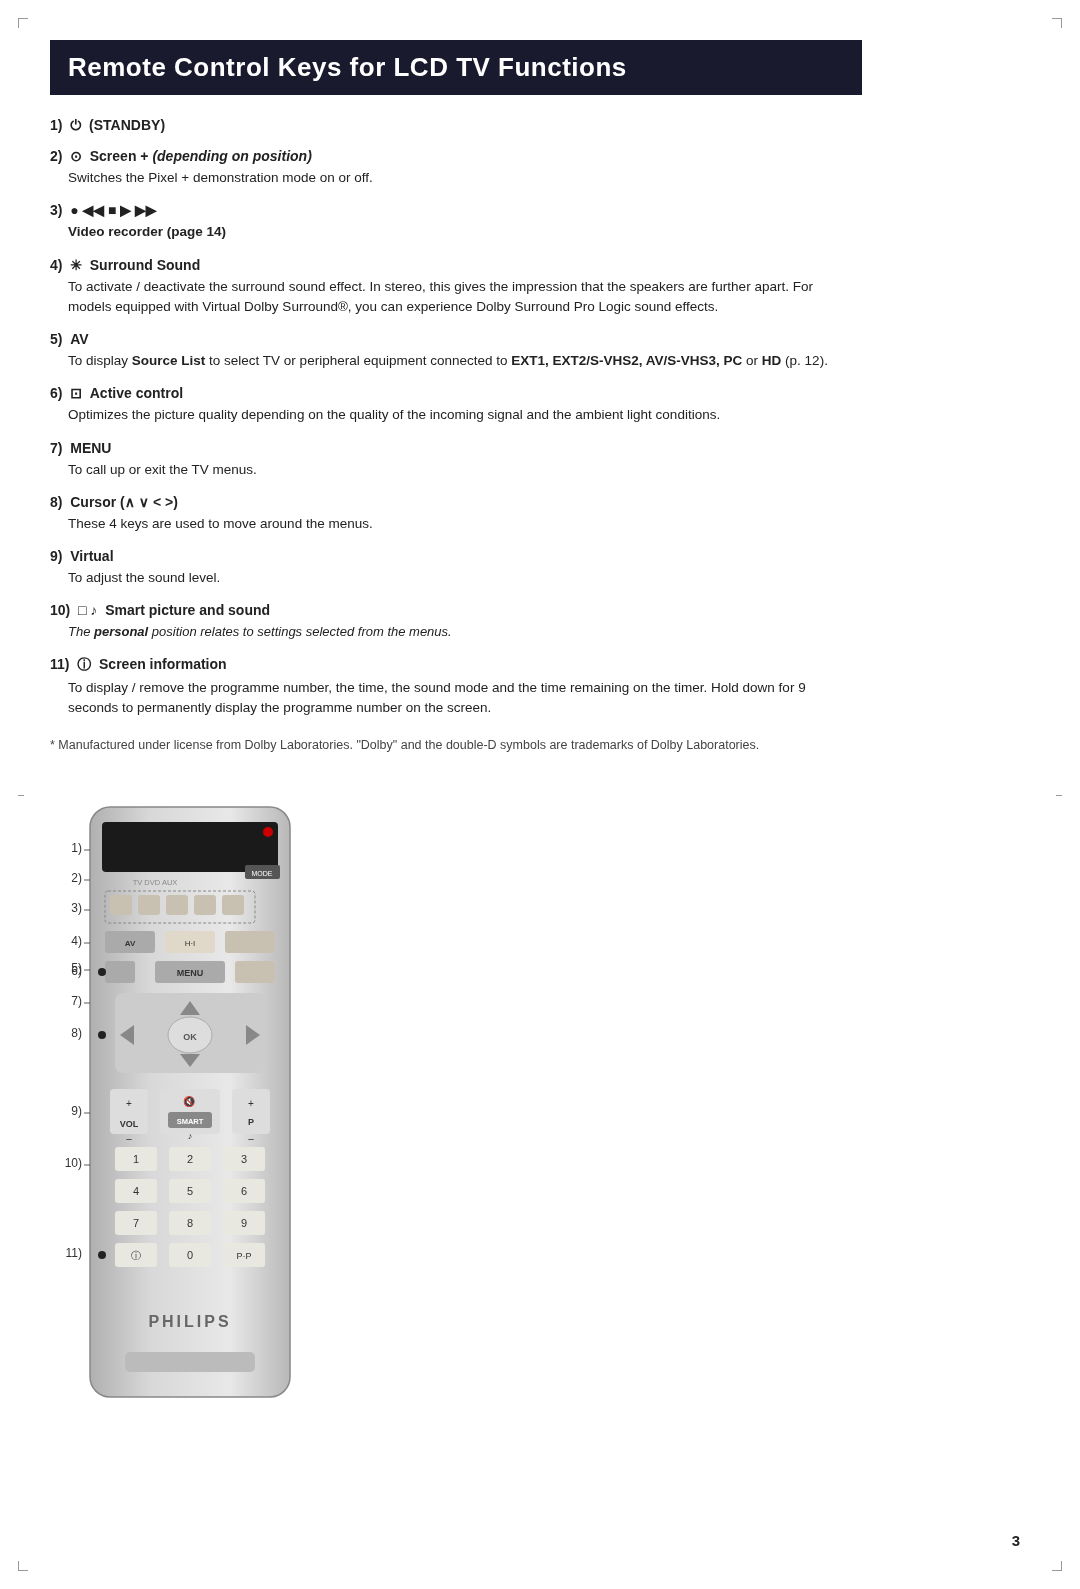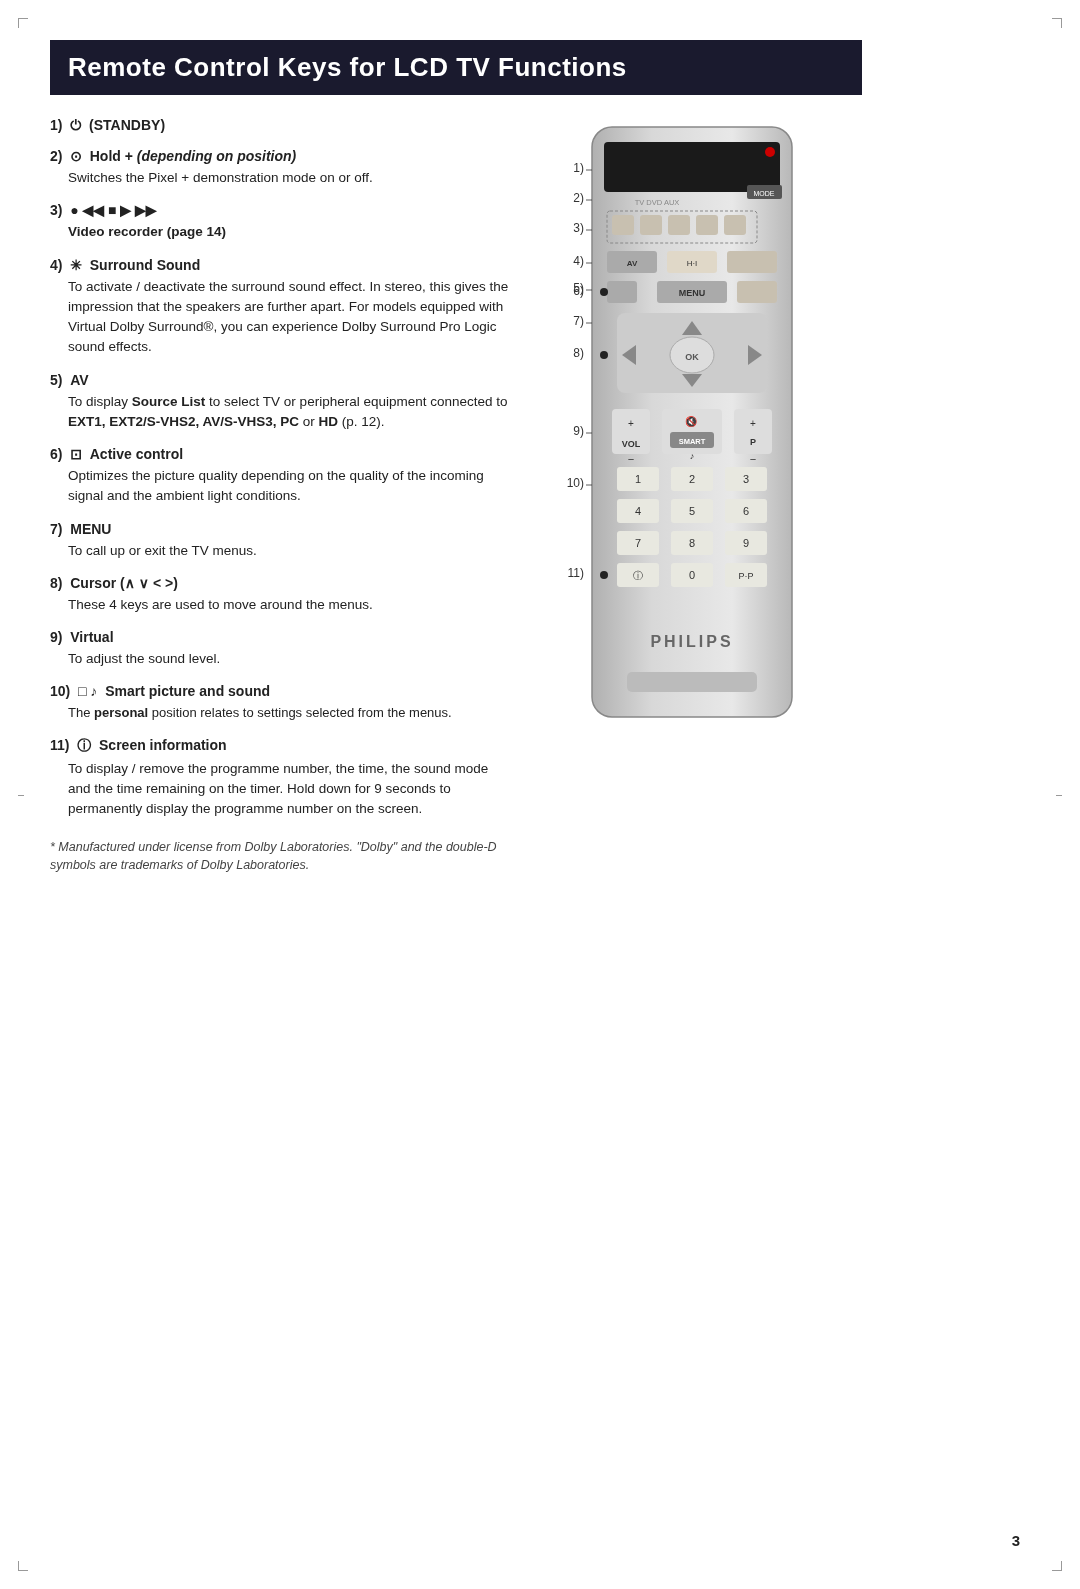--- a/index.html
+++ b/index.html
@@ -50,22 +50,22 @@
     }
     .title-bar h1 {
       font-size: 26px;
       font-weight: bold;
       color: #fff;
       letter-spacing: 0.5px;
     }
 
     .content-area {
       display: flex;
-      flex-direction: row;
-      gap: 30px;
+      flex-direction: column;
+      gap: 42px;
     }
 
     .left-column {
       flex: 1;
       padding-right: 10px;
     }
 
     .right-column {
       width: 310px;
       display: flex;
@@ -90,25 +90,25 @@
       margin-left: 18px;
       font-size: 13.5px;
       line-height: 1.5;
     }
 
     .section-body p {
       margin-bottom: 3px;
     }
 
     .italic-text {
+      font-style: italic;
       font-size: 13px;
     }
 
     .footnote {
-      font-style: italic;
       font-size: 12.5px;
       color: #444;
       margin-top: 18px;
       line-height: 1.5;
     }
 
     .page-number {
       position: absolute;
       bottom: 40px;
       right: 60px;
@@ -147,21 +147,21 @@
           <span class="section-number">1)</span>
           &nbsp;<span>⏻</span>
           &nbsp;<span>(STANDBY)</span>
         </div>
       </div>
 
       <div class="section">
         <div class="section-header">
           <span class="section-number">2)</span>
           &nbsp;<span>⊙</span>
-          &nbsp;<span><strong>Hold +</strong> <em>(depending on position)</em></span>
+          &nbsp;<span><strong>Screen +</strong> <em>(depending on position)</em></span>
         </div>
         <div class="section-body">
           <p>Switches the Pixel + demonstration mode on or off.</p>
         </div>
       </div>
 
       <div class="section">
         <div class="section-header">
           <span class="section-number">3)</span>
           &nbsp;<span>● ◀◀ ■ ▶ ▶▶</span>

